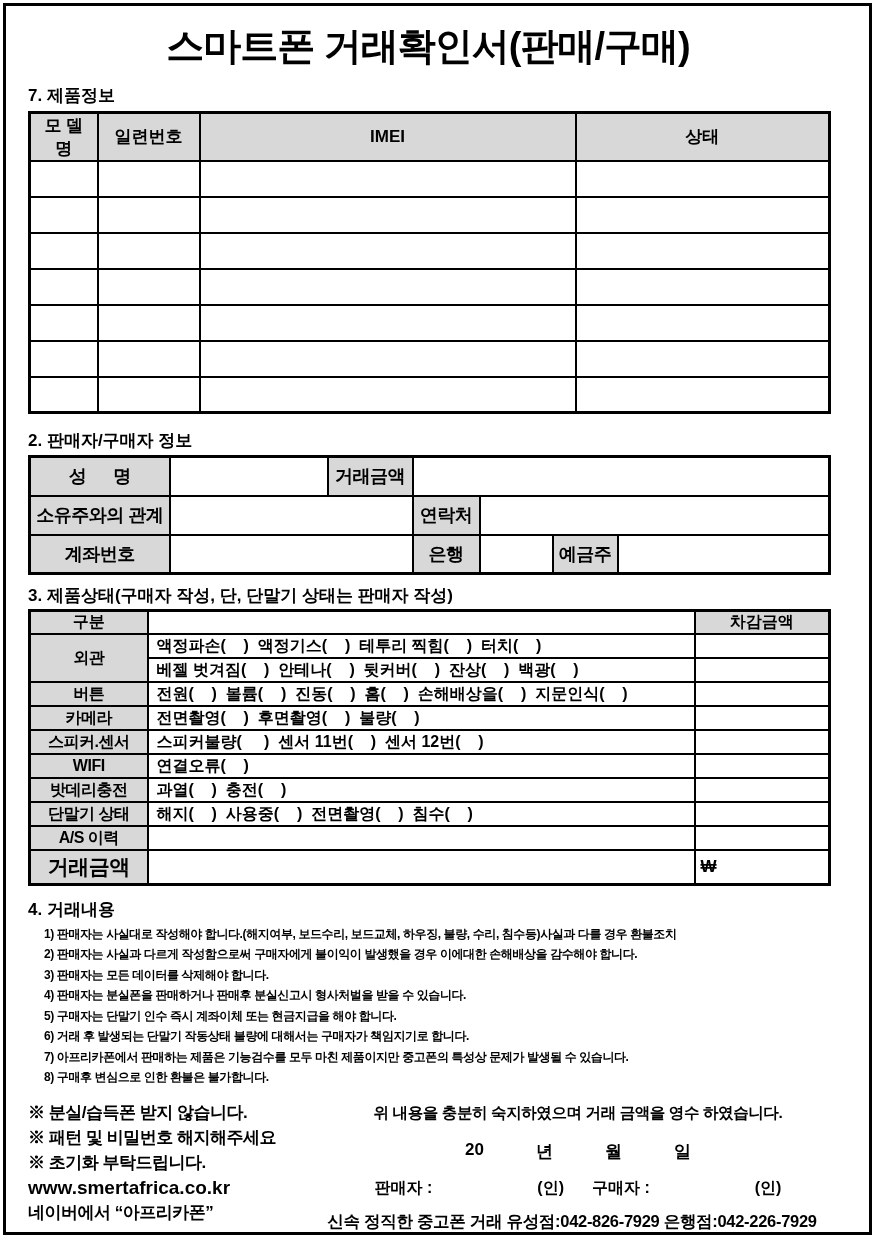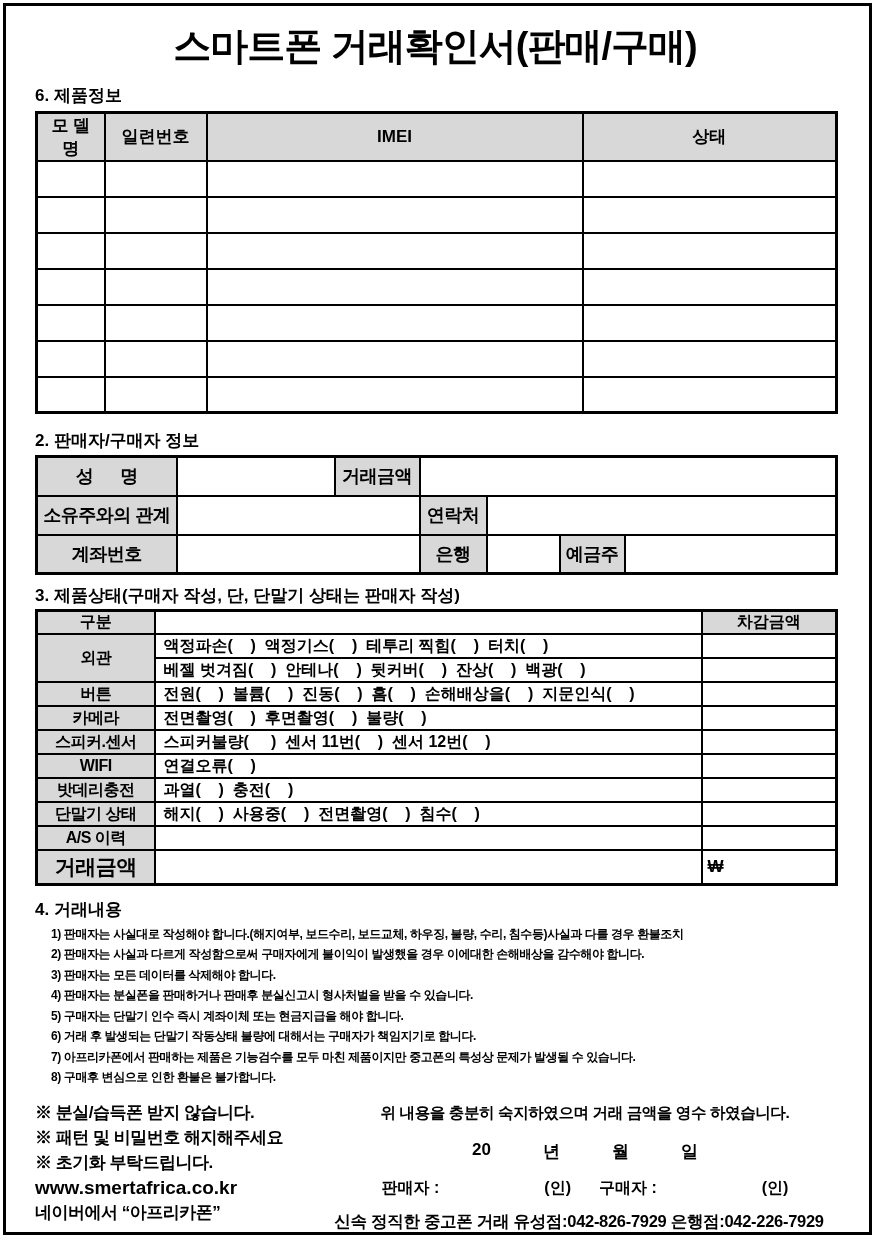--- a/index.html
+++ b/index.html
@@ -7,21 +7,21 @@
   body {
     font-family: "Liberation Sans", sans-serif;
     font-weight: 700;
     color: #000;
     position: relative;
   }
   .frame {
     position: absolute; left:3px; top:3px; right:3px; bottom:6px;
     border: 3px solid #000;
   }
-  .content { position: absolute; left:35px; top:24px; width:800px; }
+  .content { position: absolute; left:28px; top:24px; width:800px; }
 
   .doc-title { text-align:center; font-size:38px; letter-spacing:-1px; line-height:1.2; }
 
   .sec-h { font-size:17px; margin-top:14px; }
   .sec-h.s2 { margin-top:15px; }
   .sec-h.s3 { margin-top:9px; }
   .sec-h.s4 { margin-top:12px; }
 
   table { border-collapse: collapse; table-layout: fixed; width:800px; }
   td { border:2px solid #000; padding:0 4px; overflow:hidden; }
@@ -69,21 +69,21 @@
 </style>
 </head>
 <body>
 
 <div class="frame"></div>
 
 <div class="content">
 
   <div class="doc-title">스마트폰 거래확인서(판매/구매)</div>
 
-  <div class="sec-h">6. 제품정보</div>
+  <div class="sec-h">7. 제품정보</div>
   <table class="t1">
     <colgroup>
         <col style="width:68px">
         <col style="width:102px">
         <col style="width:376px">
         <col style="width:254px">
       </colgroup>
     <tbody>
       <tr class="hrow">
         <td class="gray">모 델 명</td>

